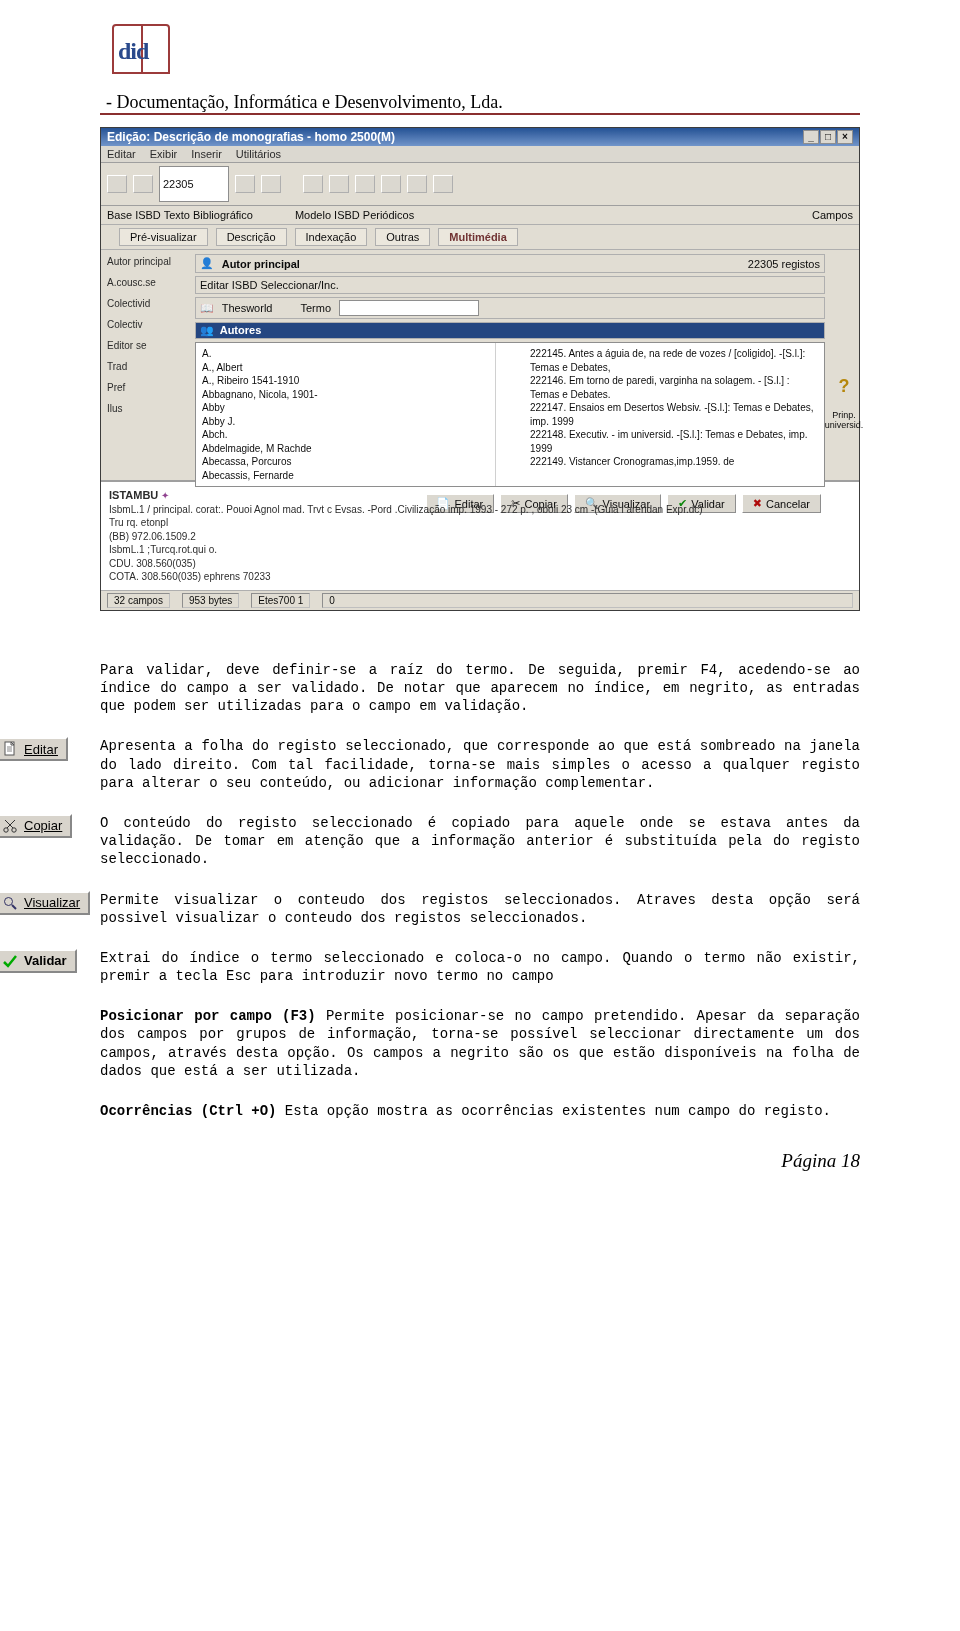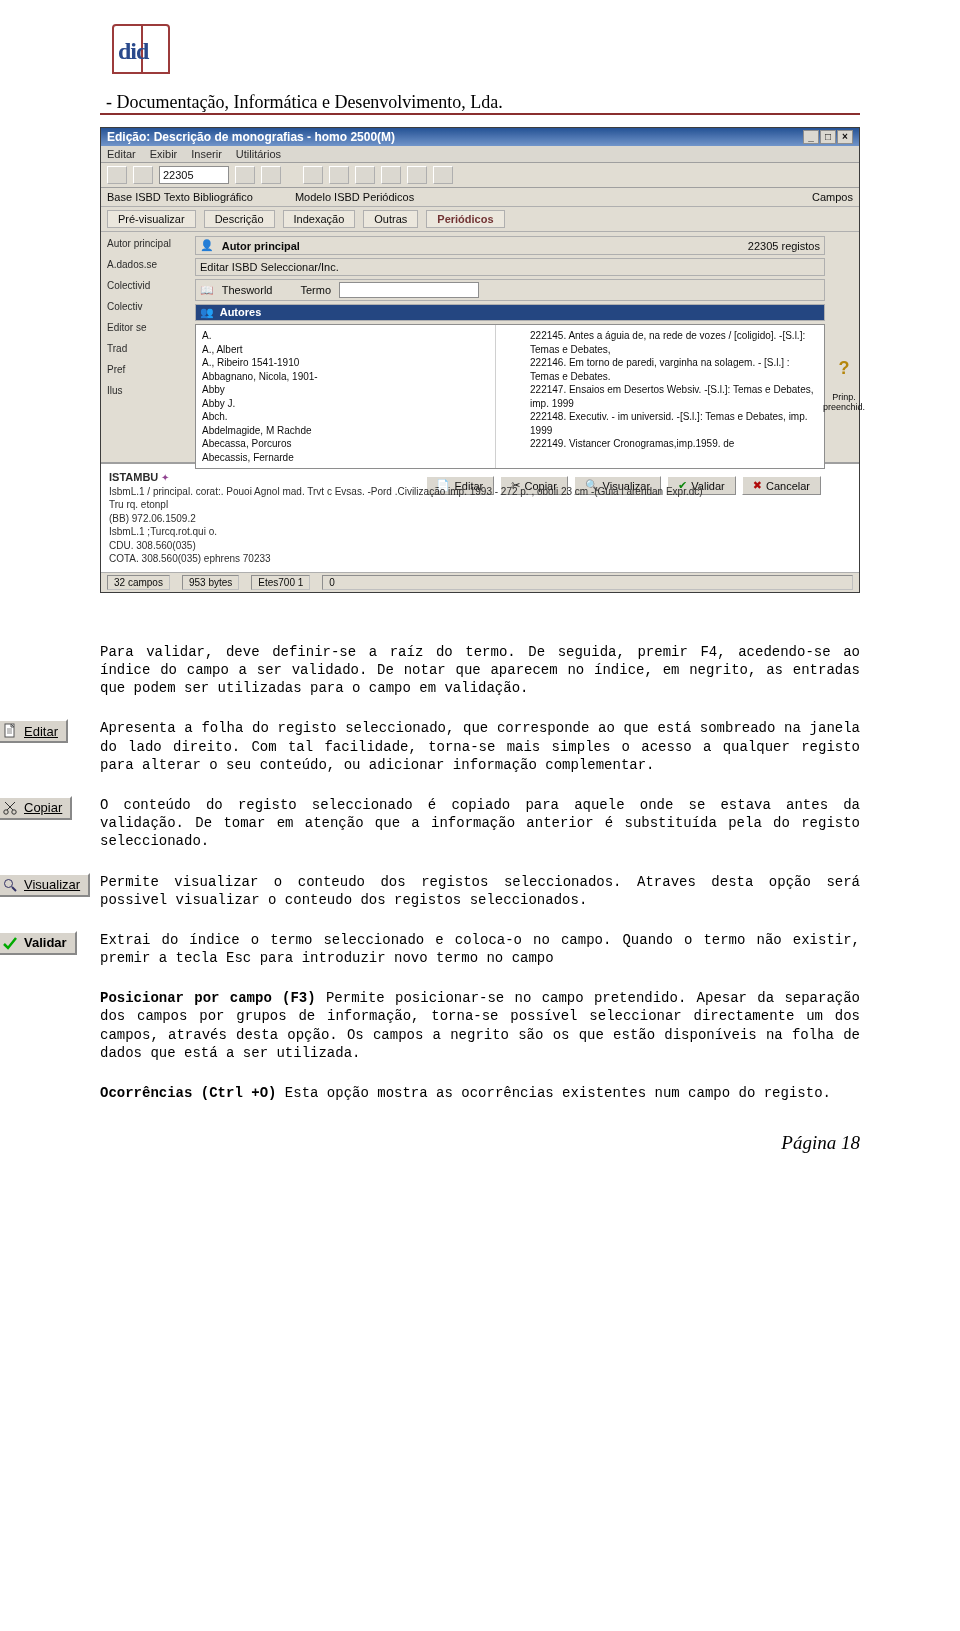--- a/index.html
+++ b/index.html
@@ -94,42 +94,42 @@
     display: flex; gap: 14px;
   }
   .menubar span { color: #222; }
   .toolbar {
     background: #dedacf;
     border-bottom: 1px solid #999;
     padding: 3px 6px;
     display: flex; gap: 6px; align-items: center;
   }
   .tb-input {
-    width: 70px; height: 18px;
+    width: 70px; height: 36px;
     background: #fff;
     border: 1px solid #888;
     font-size: 11px;
     padding: 0 3px;
   }
   .tb-btn {
     width: 20px; height: 18px;
     background: #d8d4cc;
     border: 1px solid #aaa;
     border-top-color: #fff; border-left-color: #fff;
   }
   .subbar {
     background: #dedacf;
     padding: 3px 6px;
     border-bottom: 1px solid #aaa;
     display: flex; gap: 42px;
     font-size: 11px;
   }
   .tabsbar {
     background: #dedacf;
-    padding: 3px 6px;
+    padding: 3px 18px;
     border-bottom: 1px solid #aaa;
     display: flex; gap: 8px;
   }
   .tabitem {
     background: #e8e4da;
     border: 1px solid #aaa;
     padding: 2px 10px;
     display: flex; align-items: center; gap: 4px;
     font-size: 11px;
   }
@@ -318,28 +318,28 @@
       <div class="tabitem">
           <span>Descrição</span>
         </div>
       <div class="tabitem">
           <span>Indexação</span>
         </div>
       <div class="tabitem">
           <span>Outras</span>
         </div>
       <div class="tabitem active">
-          <span>Periódicos</span>
+          <span>Multimédia</span>
         </div>
     </div>
 
     <div class="main-area">
       <div class="leftcol">
         <div>Autor principal</div>
-        <div>A.dados.se</div>
+        <div>A.cousc.se</div>
         <div>Colectivid</div>
         <div>Colectiv</div>
         <div>Editor se</div>
         <div>Trad</div>
         <div>Pref</div>
         <div>Ilus</div>
       </div>
 
       <div class="centerbox">
         <div class="innerbar">
@@ -402,21 +402,21 @@
             </div>
           <div class="classic-btn">
               <span style="color:#a00">✖</span>
               <span>Cancelar</span>
             </div>
         </div>
       </div>
 
       <div style="width:30px;display:flex;flex-direction:column;align-items:center;justify-content:flex-end;padding-bottom:50px">
         <div class="qmark">?</div>
-        <div style="font-size:9px;text-align:center">Prinp. preenchid.</div>
+        <div style="font-size:9px;text-align:center">Prinp. universid.</div>
       </div>
     </div>
 
     <div class="bottom-panel">
       <b>ISTAMBU</b> <span style="color:#8a3a8a">✦</span><br>
       <span>IsbmL.1 / principal. corat:. Pouoi Agnol  mad. Trvt c Evsas. -Pord .Civilização imp. 1993 - 272 p. , oboli   23 cm -(Guia l arendan Expr.dc)</span><br>
       <span>Tru rq. etonpl</span><br>
       <span>(BB) 972.06.1509.2</span><br>
       <span>IsbmL.1 ;Turcq.rot.qui o.</span><br>
       <span>CDU. 308.560(035)</span><br>

